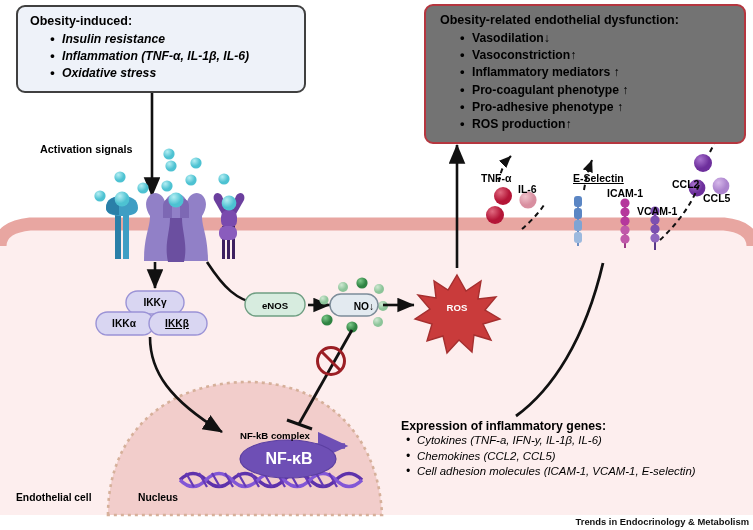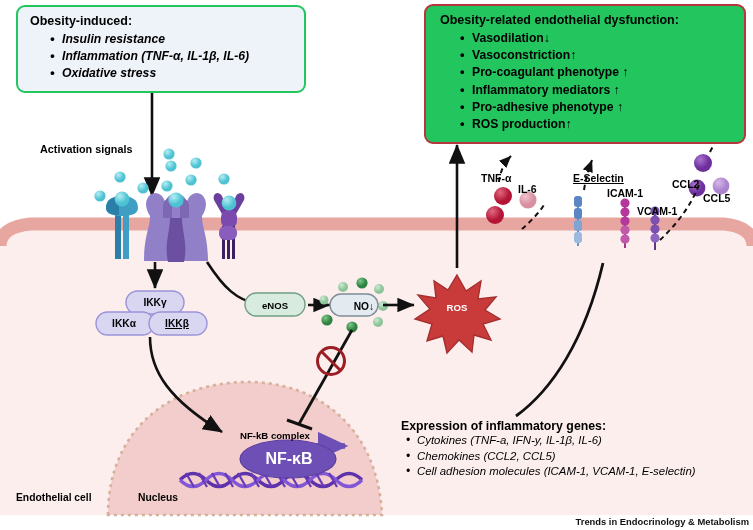--- a/index.html
+++ b/index.html
@@ -27,28 +27,28 @@
   
   .callout {
     position: absolute;
     box-sizing: border-box;
   }
   .box-left {
     left: 16px; top: 5px;
     width: 290px;
     padding: 7px 10px 8px 12px;
     background: #eef2f9;
-    border: 2px solid #22c55e;
+    border: 2px solid #404040;
     border-radius: 9px;
   }
   .box-right {
     left: 424px; top: 4px;
     width: 322px;
     padding: 7px 10px 8px 14px;
-    background: #22c55e;
+    background: #737373;
     border: 2.5px solid #b5363f;
     border-radius: 9px;
   }
   .box-title {
     font-size: 12.5px;
     font-weight: bold;
     color: #000;
     line-height: 1.25;
     margin: 0 0 1px 0;
   }
@@ -365,22 +365,22 @@
       <li>Inflammation (TNF-α, IL-1β, IL-6)</li>
       <li>Oxidative stress</li>
     </ul>
   </div>
 
   <div class="callout box-right">
     <div class="box-title">Obesity-related endothelial dysfunction:</div>
     <ul class="box-list">
       <li>Vasodilation↓</li>
       <li>Vasoconstriction↑</li>
+      <li>Inflammatory mediators ↑</li>
       <li>Pro-coagulant phenotype ↑</li>
-      <li>Inflammatory mediators ↑</li>
       <li>Pro-adhesive phenotype ↑</li>
       <li>ROS production↑</li>
     </ul>
   </div>
 
   <div class="genes-block">
     <div class="genes-title">Expression of inflammatory genes:</div>
     <ul class="genes-list">
       <li>Cytokines (TNF-a, IFN-y, IL-1β, IL-6)</li>
       <li>Chemokines (CCL2, CCL5)</li>

